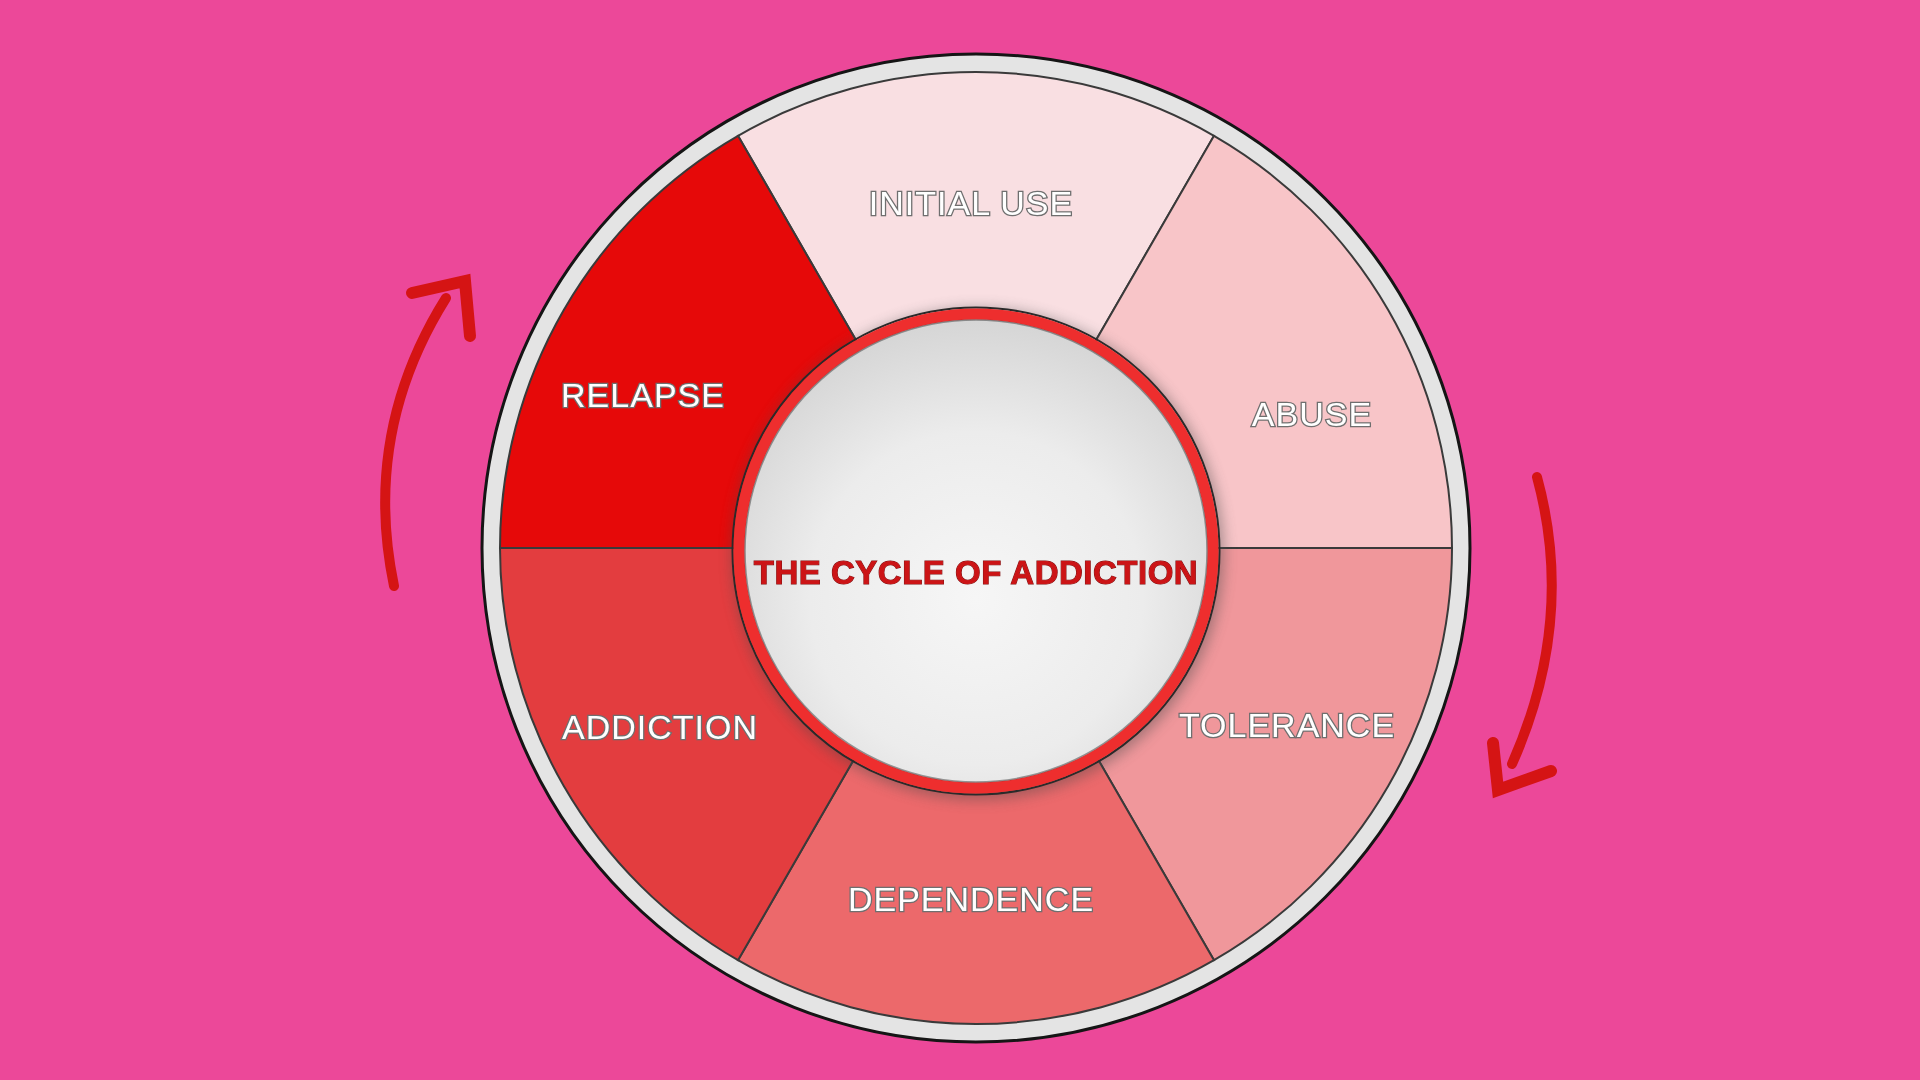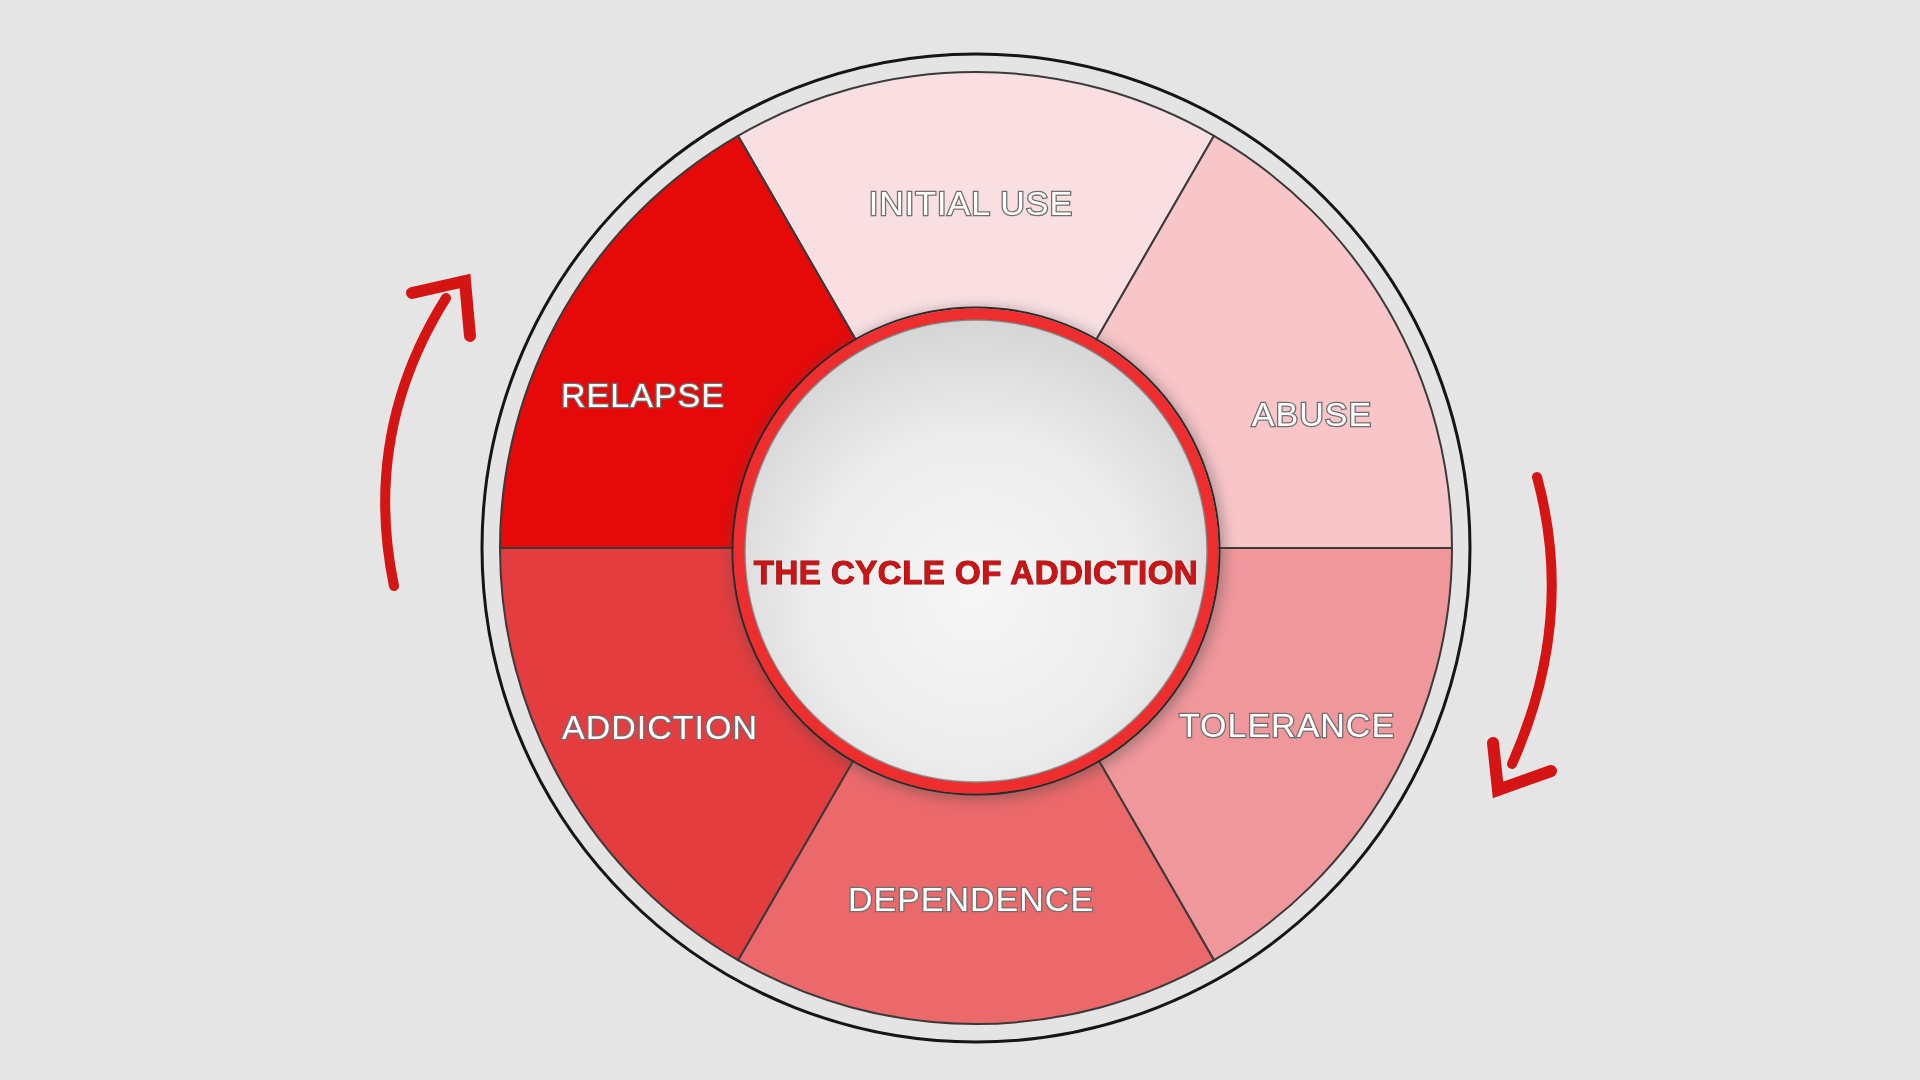--- a/index.html
+++ b/index.html
@@ -8,21 +8,21 @@
     background: #ffffff;
     width: 1920px;
     height: 1080px;
     overflow: hidden;
     font-family: "Liberation Sans", sans-serif;
   }
   .stage {
     position: relative;
     width: 1920px;
     height: 1080px;
-    background: #e5e5e5;
+    background: #ec4899;
   }
   svg { display: block; }
   .seg-label {
     font-family: "Liberation Sans", sans-serif;
     font-size: 34px;
     font-weight: 400;
     letter-spacing: 1px;
     fill: #ffffff;
     stroke: #6f6f6f;
     stroke-width: 2.6px;

